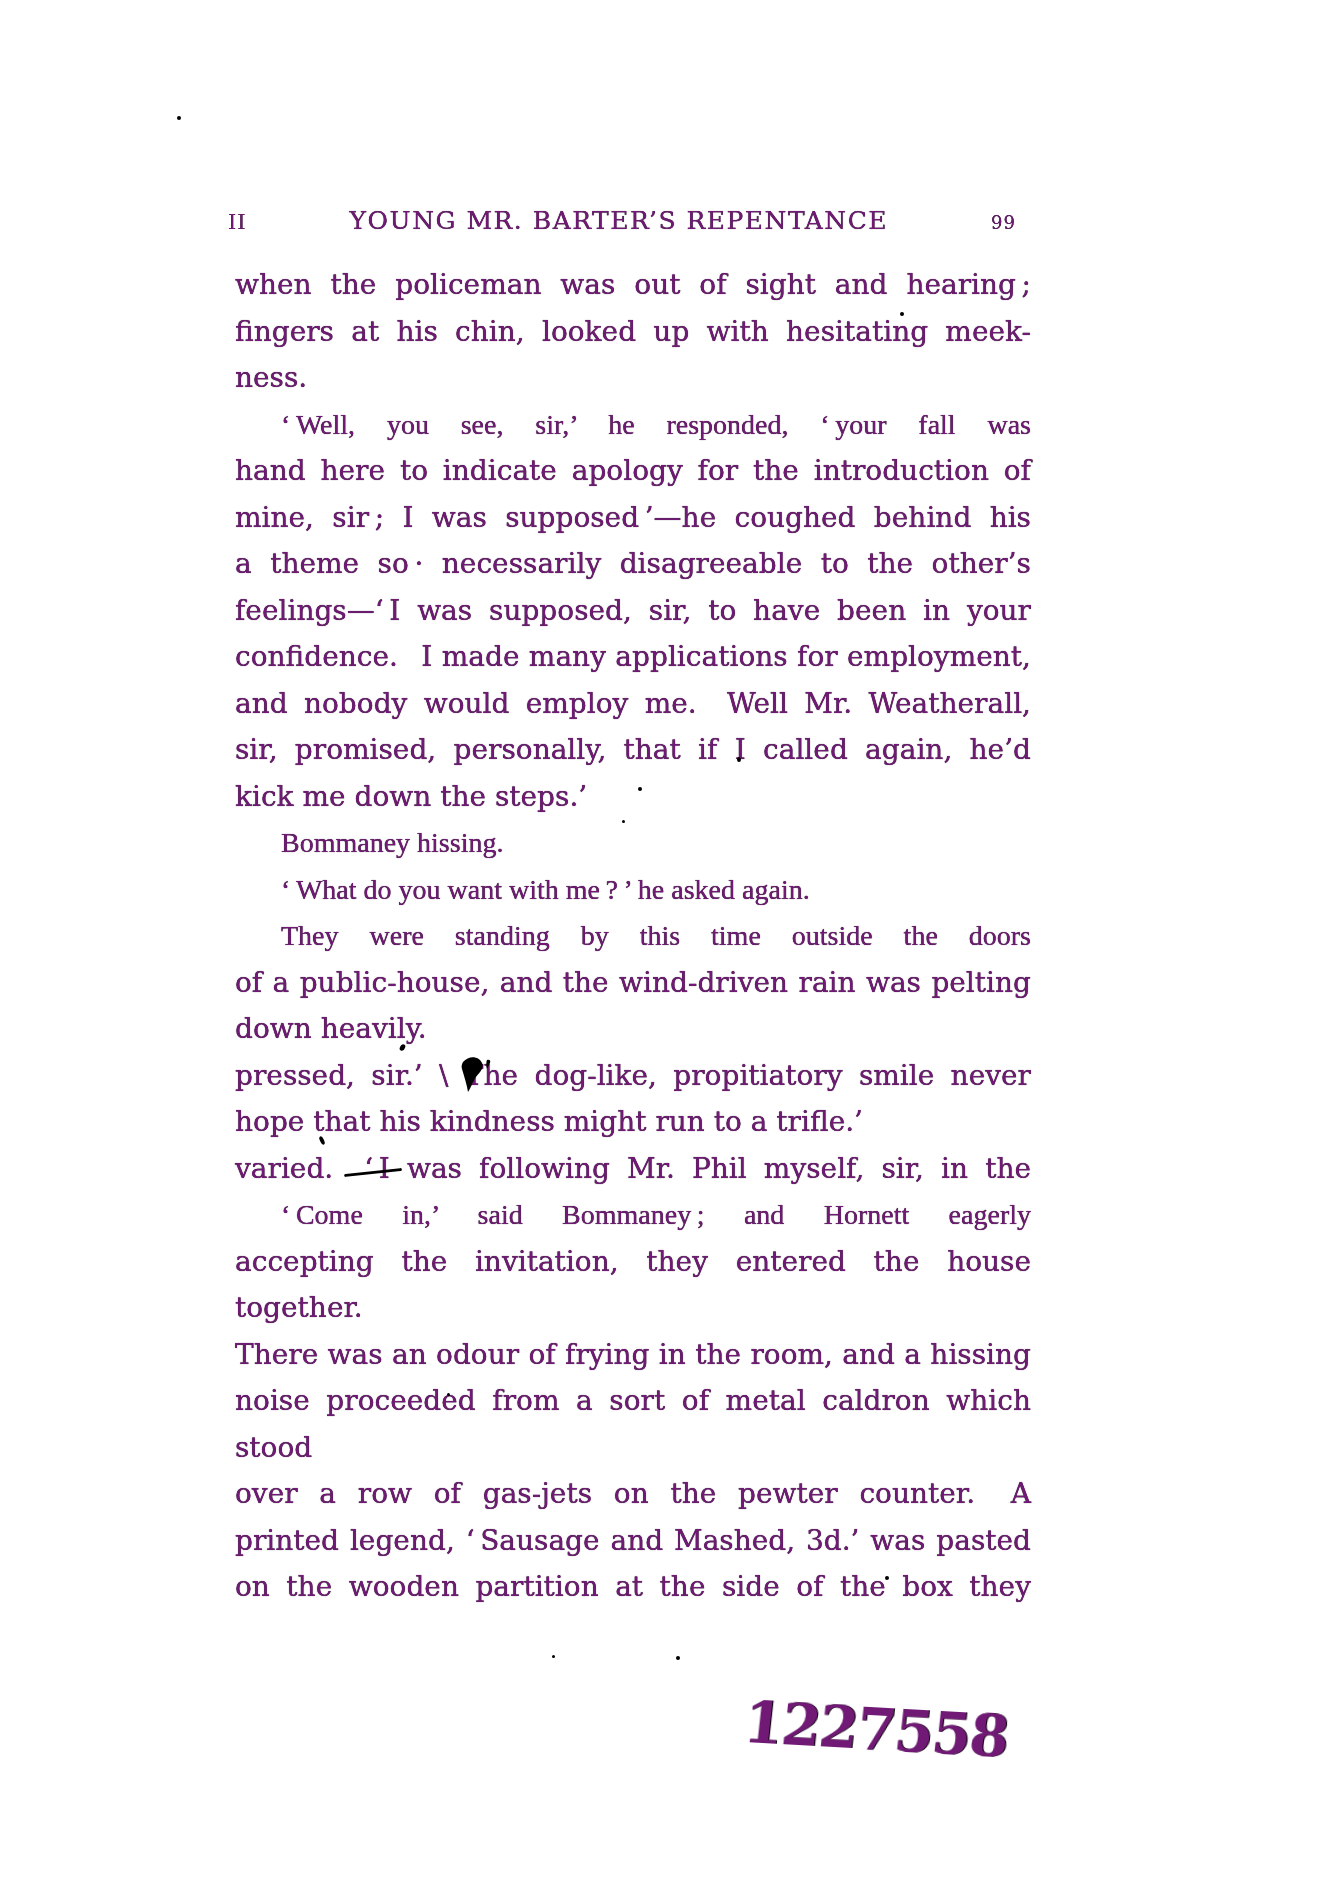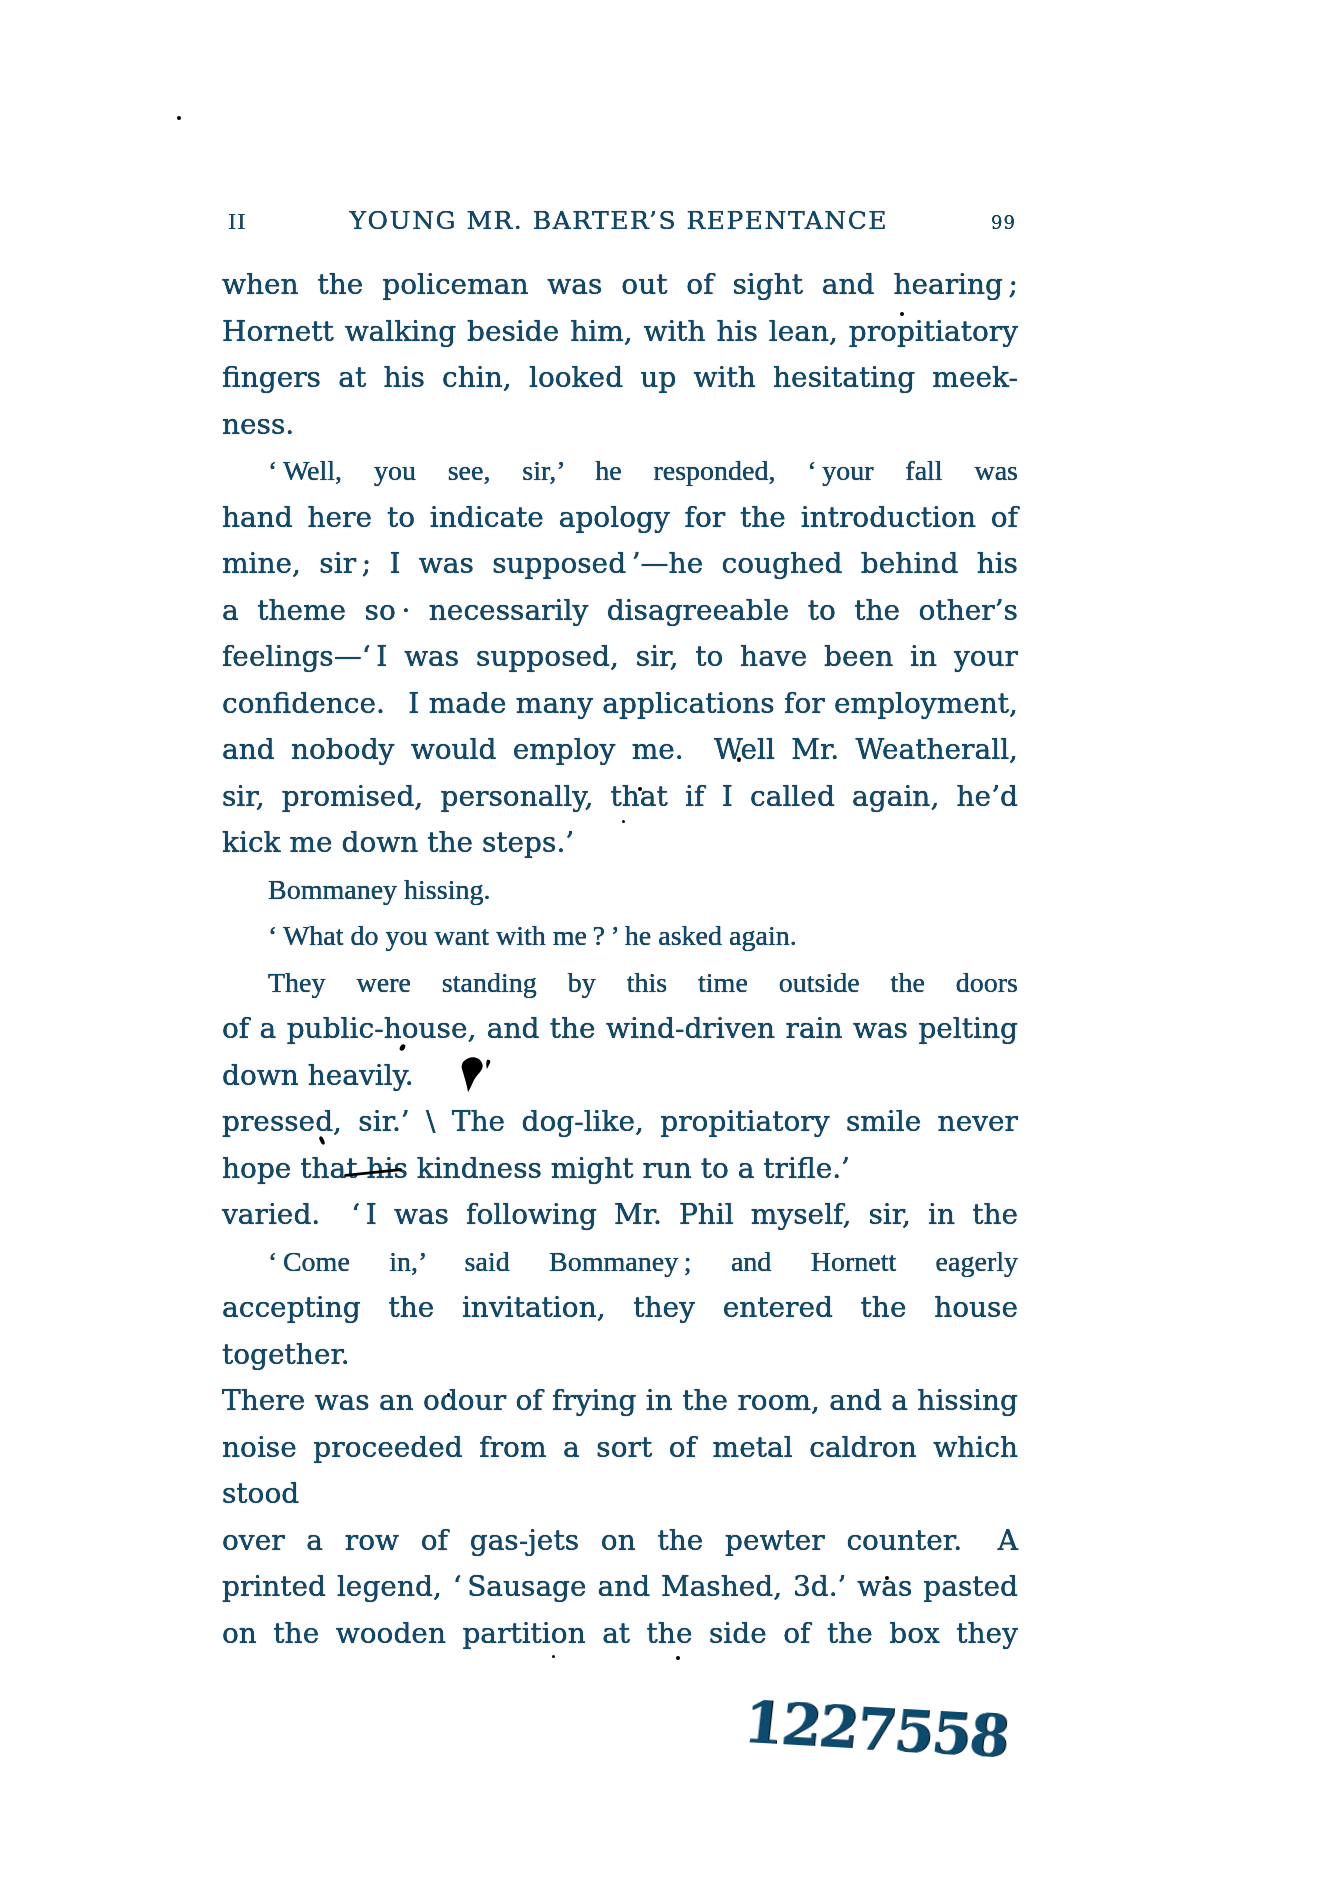--- a/index.html
+++ b/index.html
@@ -2,21 +2,21 @@
 <html><head>
 <meta charset="utf-8">
 <style>
   html,body{margin:0;padding:0;background:#ffffff;}
   .page{
     position:relative;
     width:1047px;height:1904px;
     background:#ffffff;
     overflow:hidden;
     font-family:"DejaVu Serif","Liberation Serif",serif;
-    color:#0c4a6e;
+    color:#701a75;
   }
   
   .header{
     position:absolute;left:222px;top:206px;width:796px;
     display:flex;align-items:baseline;justify-content:space-between;
     white-space:nowrap;
   }
   .chapter{
     font-size:21px;letter-spacing:1px;padding-left:6px;
     text-shadow:0 0 .6px #000;
@@ -30,21 +30,21 @@
     font-size:18px;letter-spacing:1px;
     text-shadow:0 0 .6px #000;
     padding-right:2px;
   }
   
   .body-text{
     position:absolute;left:222px;top:262px;width:796px;
     font-size:28px;line-height:46.5px;
     text-shadow:0 0 .8px #000;
   }
-  .line{width:100%;}
+  .line{width:100%;margin-left:13px;}
   .just{text-align:justify;text-align-last:justify;}
   .endline{text-align:left;text-align-last:left;}
   .indent{padding-left:46px;box-sizing:border-box;font-family:Liberation Serif, serif;}
   
   .ink-blob{position:absolute;left:460px;top:1054px;width:34px;height:40px;}
   .strike-mark{
     position:absolute;left:344px;top:1171px;width:58px;height:3px;
     background:#000;transform:rotate(-6deg);border-radius:2px;
   }
   .speck{position:absolute;background:#000;border-radius:50%;}
@@ -77,21 +77,20 @@
 <div class="page">
 
   <div class="header">
     <span class="chapter">II</span>
     <span class="running-title">YOUNG MR. BARTER’S REPENTANCE</span>
     <span class="pagenum">99</span>
   </div>
 
   <div class="body-text">
       <div class="line just">when the policeman was out of sight and hearing ;</div>
-      <div class="line just">Hornett walking beside him, with his lean, propitiatory</div>
       <div class="line just">fingers at his chin, looked up with hesitating meek-</div>
       <div class="line endline">ness.</div>
       <div class="line just indent">‘ Well, you see, sir,’ he responded, ‘ your fall was</div>
       <div class="line just">hand here to indicate apology for the introduction of</div>
       <div class="line just">mine, sir ; I was supposed ’—he coughed behind his</div>
       <div class="line just">a theme so · necessarily disagreeable to the other’s</div>
       <div class="line just">feelings—‘ I was supposed, sir, to have been in your</div>
       <div class="line just">confidence.  I made many applications for employment,</div>
       <div class="line just">and nobody would employ me.  Well Mr. Weatherall,</div>
       <div class="line just">sir, promised, personally, that if I called again, he’d</div>

